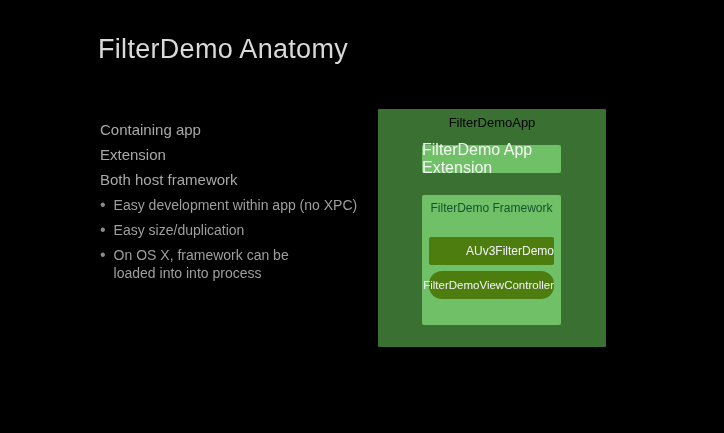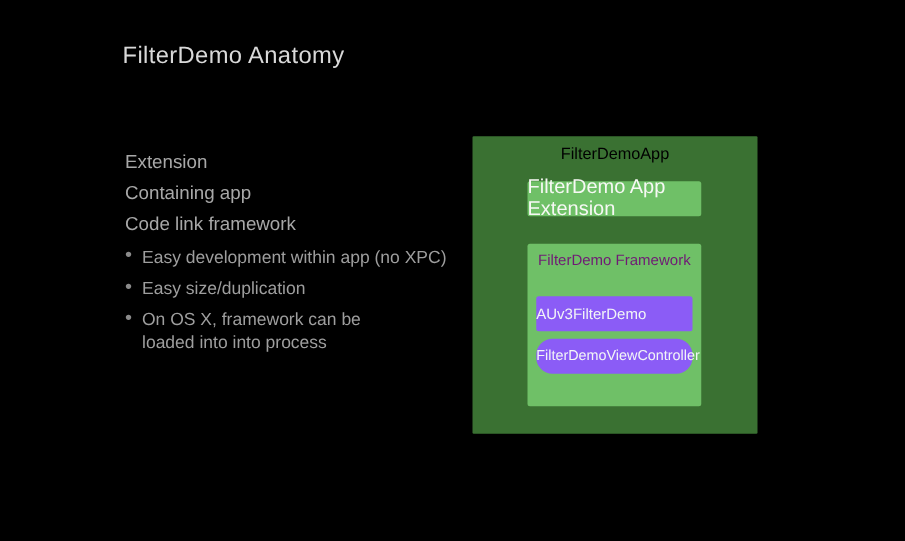--- a/index.html
+++ b/index.html
@@ -5,21 +5,21 @@
   html,body{margin:0;padding:0;}
   body{
     width:724px;height:433px;
     background:#000;
     position:relative;
     overflow:hidden;
     font-family:"Liberation Sans", sans-serif;
   }
   .title{
     position:absolute;left:98px;top:34px;
-    font-size:19px;font-weight:300;letter-spacing:0.3px;
+    font-size:27px;font-weight:300;letter-spacing:0.3px;
     color:#d9d9d9;
   }
   .plain-list{
     position:absolute;left:100px;top:117px;
     list-style:none;margin:0;padding:0;
   }
   .plain-list li{
     font-size:15px;line-height:25px;color:#a8a8a8;
   }
   .sub-list{
@@ -52,40 +52,40 @@
   }
   .box-ext{
     left:44px;top:36px;width:139px;height:28px;
     display:flex;align-items:center;justify-content:center;
     font-size:16px;
   }
   .box-fw{
     left:44px;top:86px;width:139px;height:130px;
   }
   .box-fw-title{
-    text-align:center;padding-top:6px;font-size:12px;color:#701a75;
+    text-align:center;padding-top:6px;font-size:12px;color:#14532d;
   }
   .bluebox{
     position:absolute;left:7px;width:125px;height:28px;
-    background:#8b5cf6;border-radius:2px;
-    display:flex;align-items:center;justify-content:flex-start;
+    background:#4d7c0f;border-radius:2px;
+    display:flex;align-items:center;justify-content:flex-end;
     color:#f2f5f7;font-size:12px;
   }
   .box-au{top:42px;}
   .box-vc{top:76px;font-size:11.5px;border-radius:13px;}
 </style>
 </head>
 <body>
 
 <div class="title">FilterDemo Anatomy</div>
 
 <ul class="plain-list">
+  <li>Containing app</li>
   <li>Extension</li>
-  <li>Containing app</li>
-  <li>Code link framework</li>
+  <li>Both host framework</li>
 </ul>
 
 <ul class="sub-list">
   <li>
     <span class="dot">•</span>
     <span class="sub-text">Easy development within app (no XPC)</span>
   </li>
   <li>
     <span class="dot">•</span>
     <span class="sub-text">Easy size/duplication</span>

